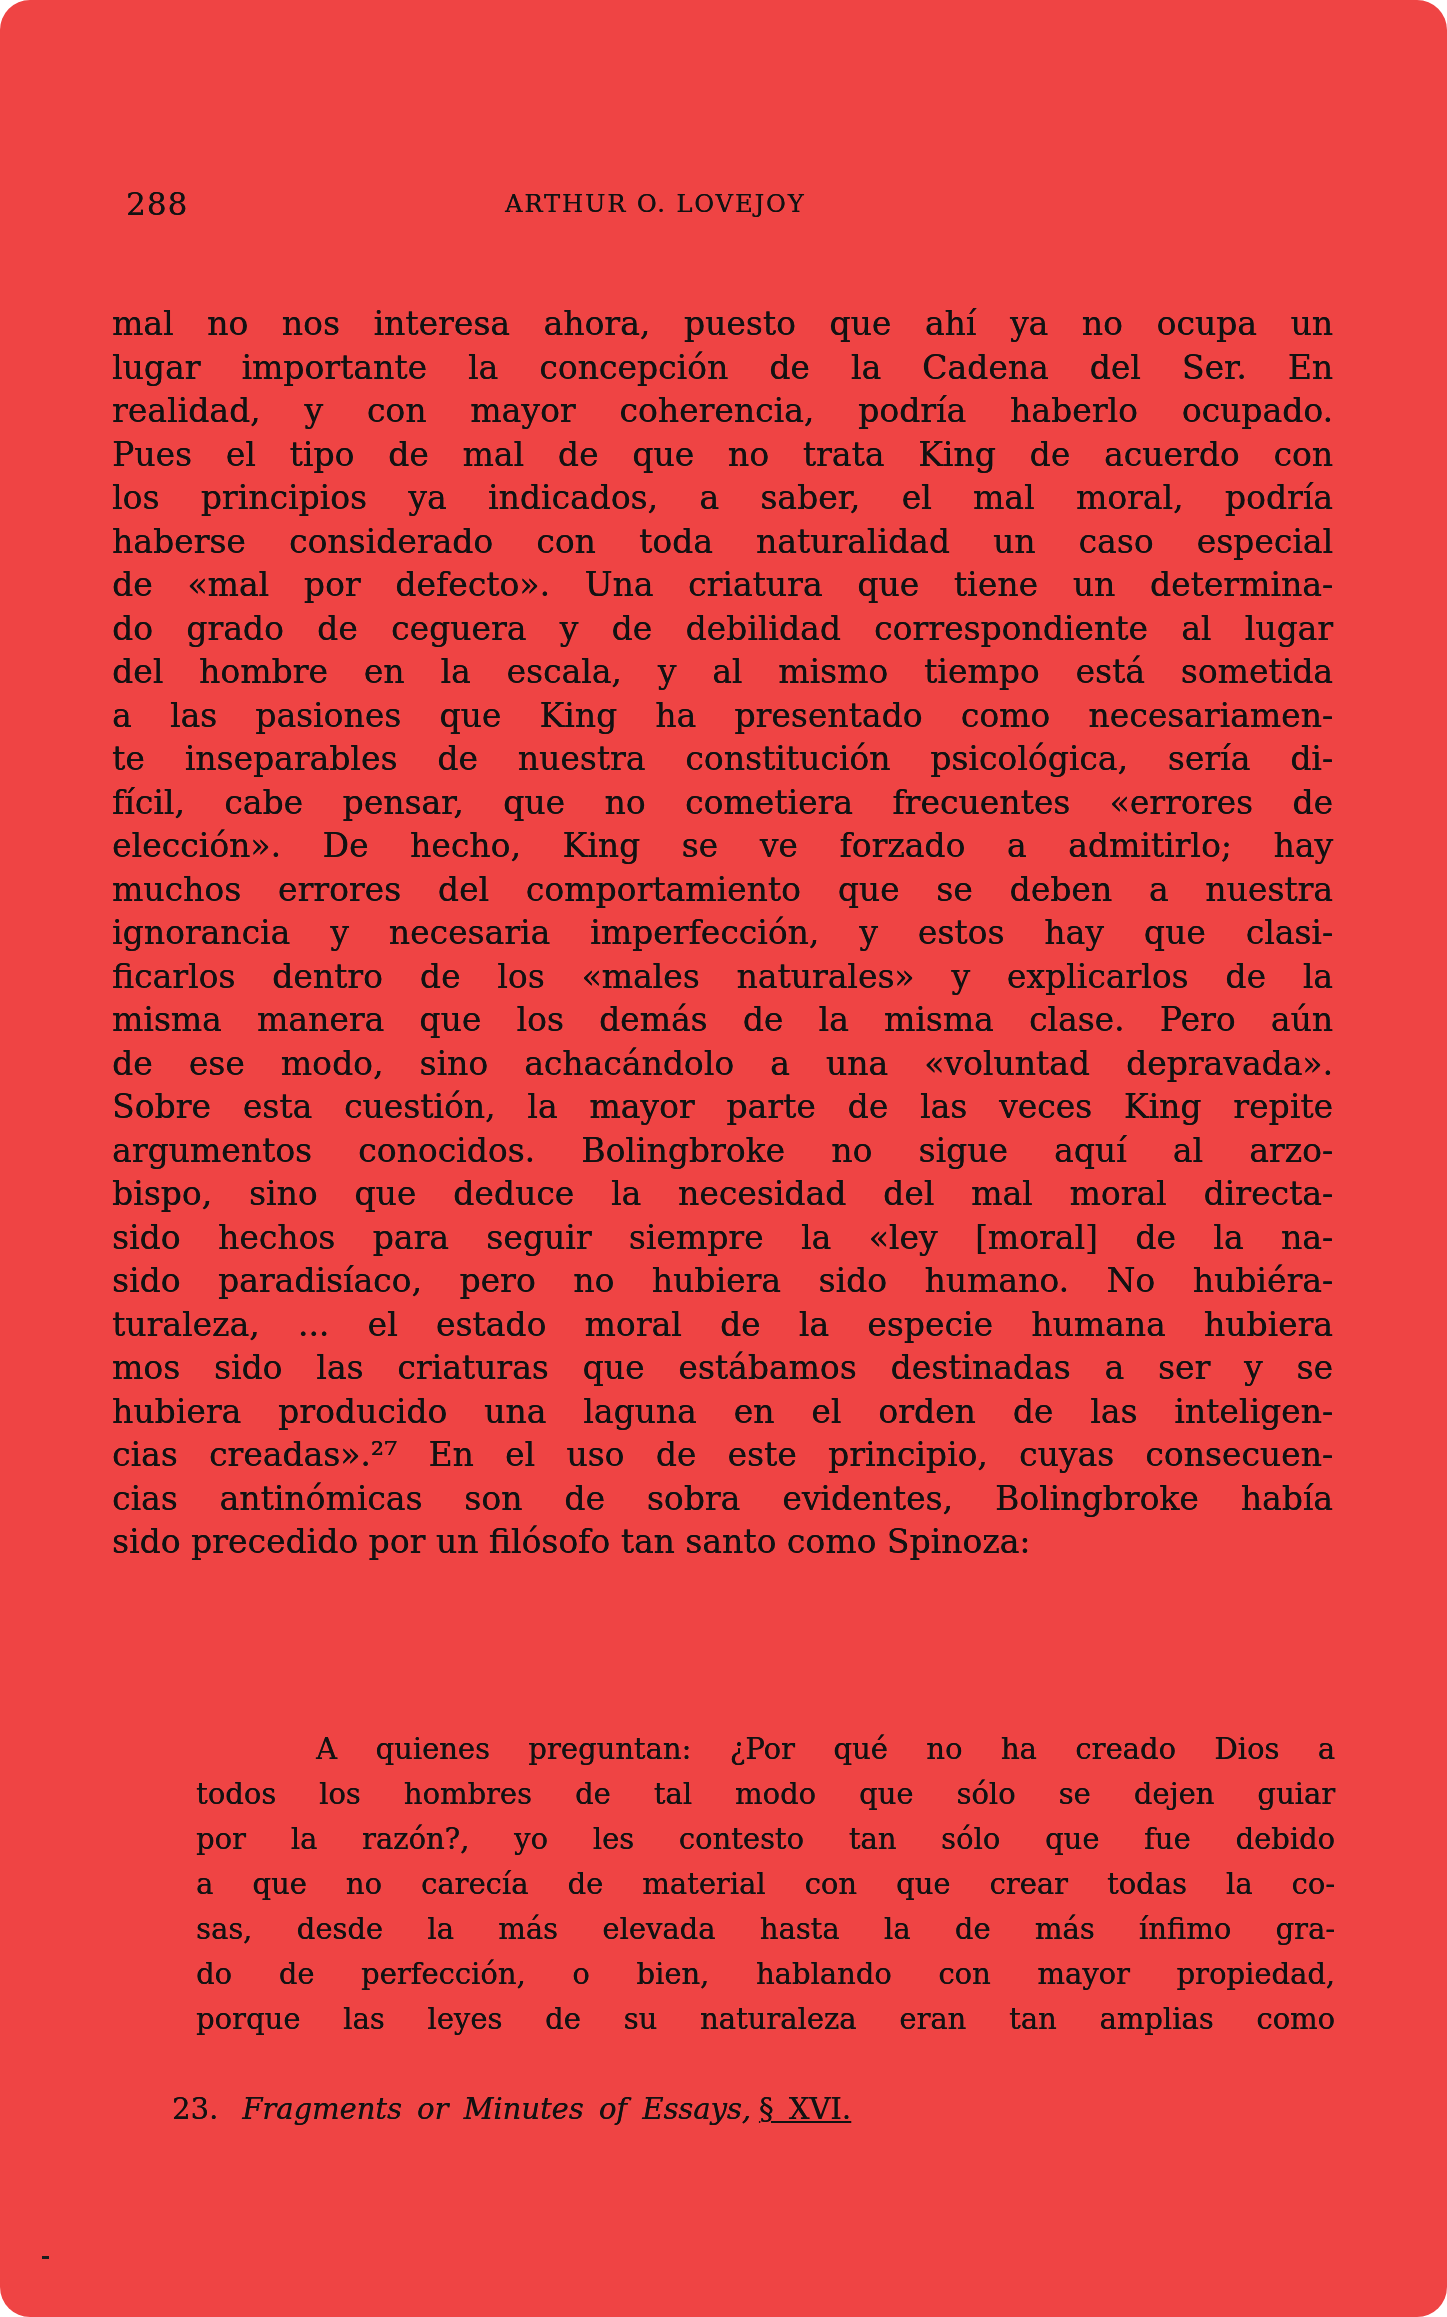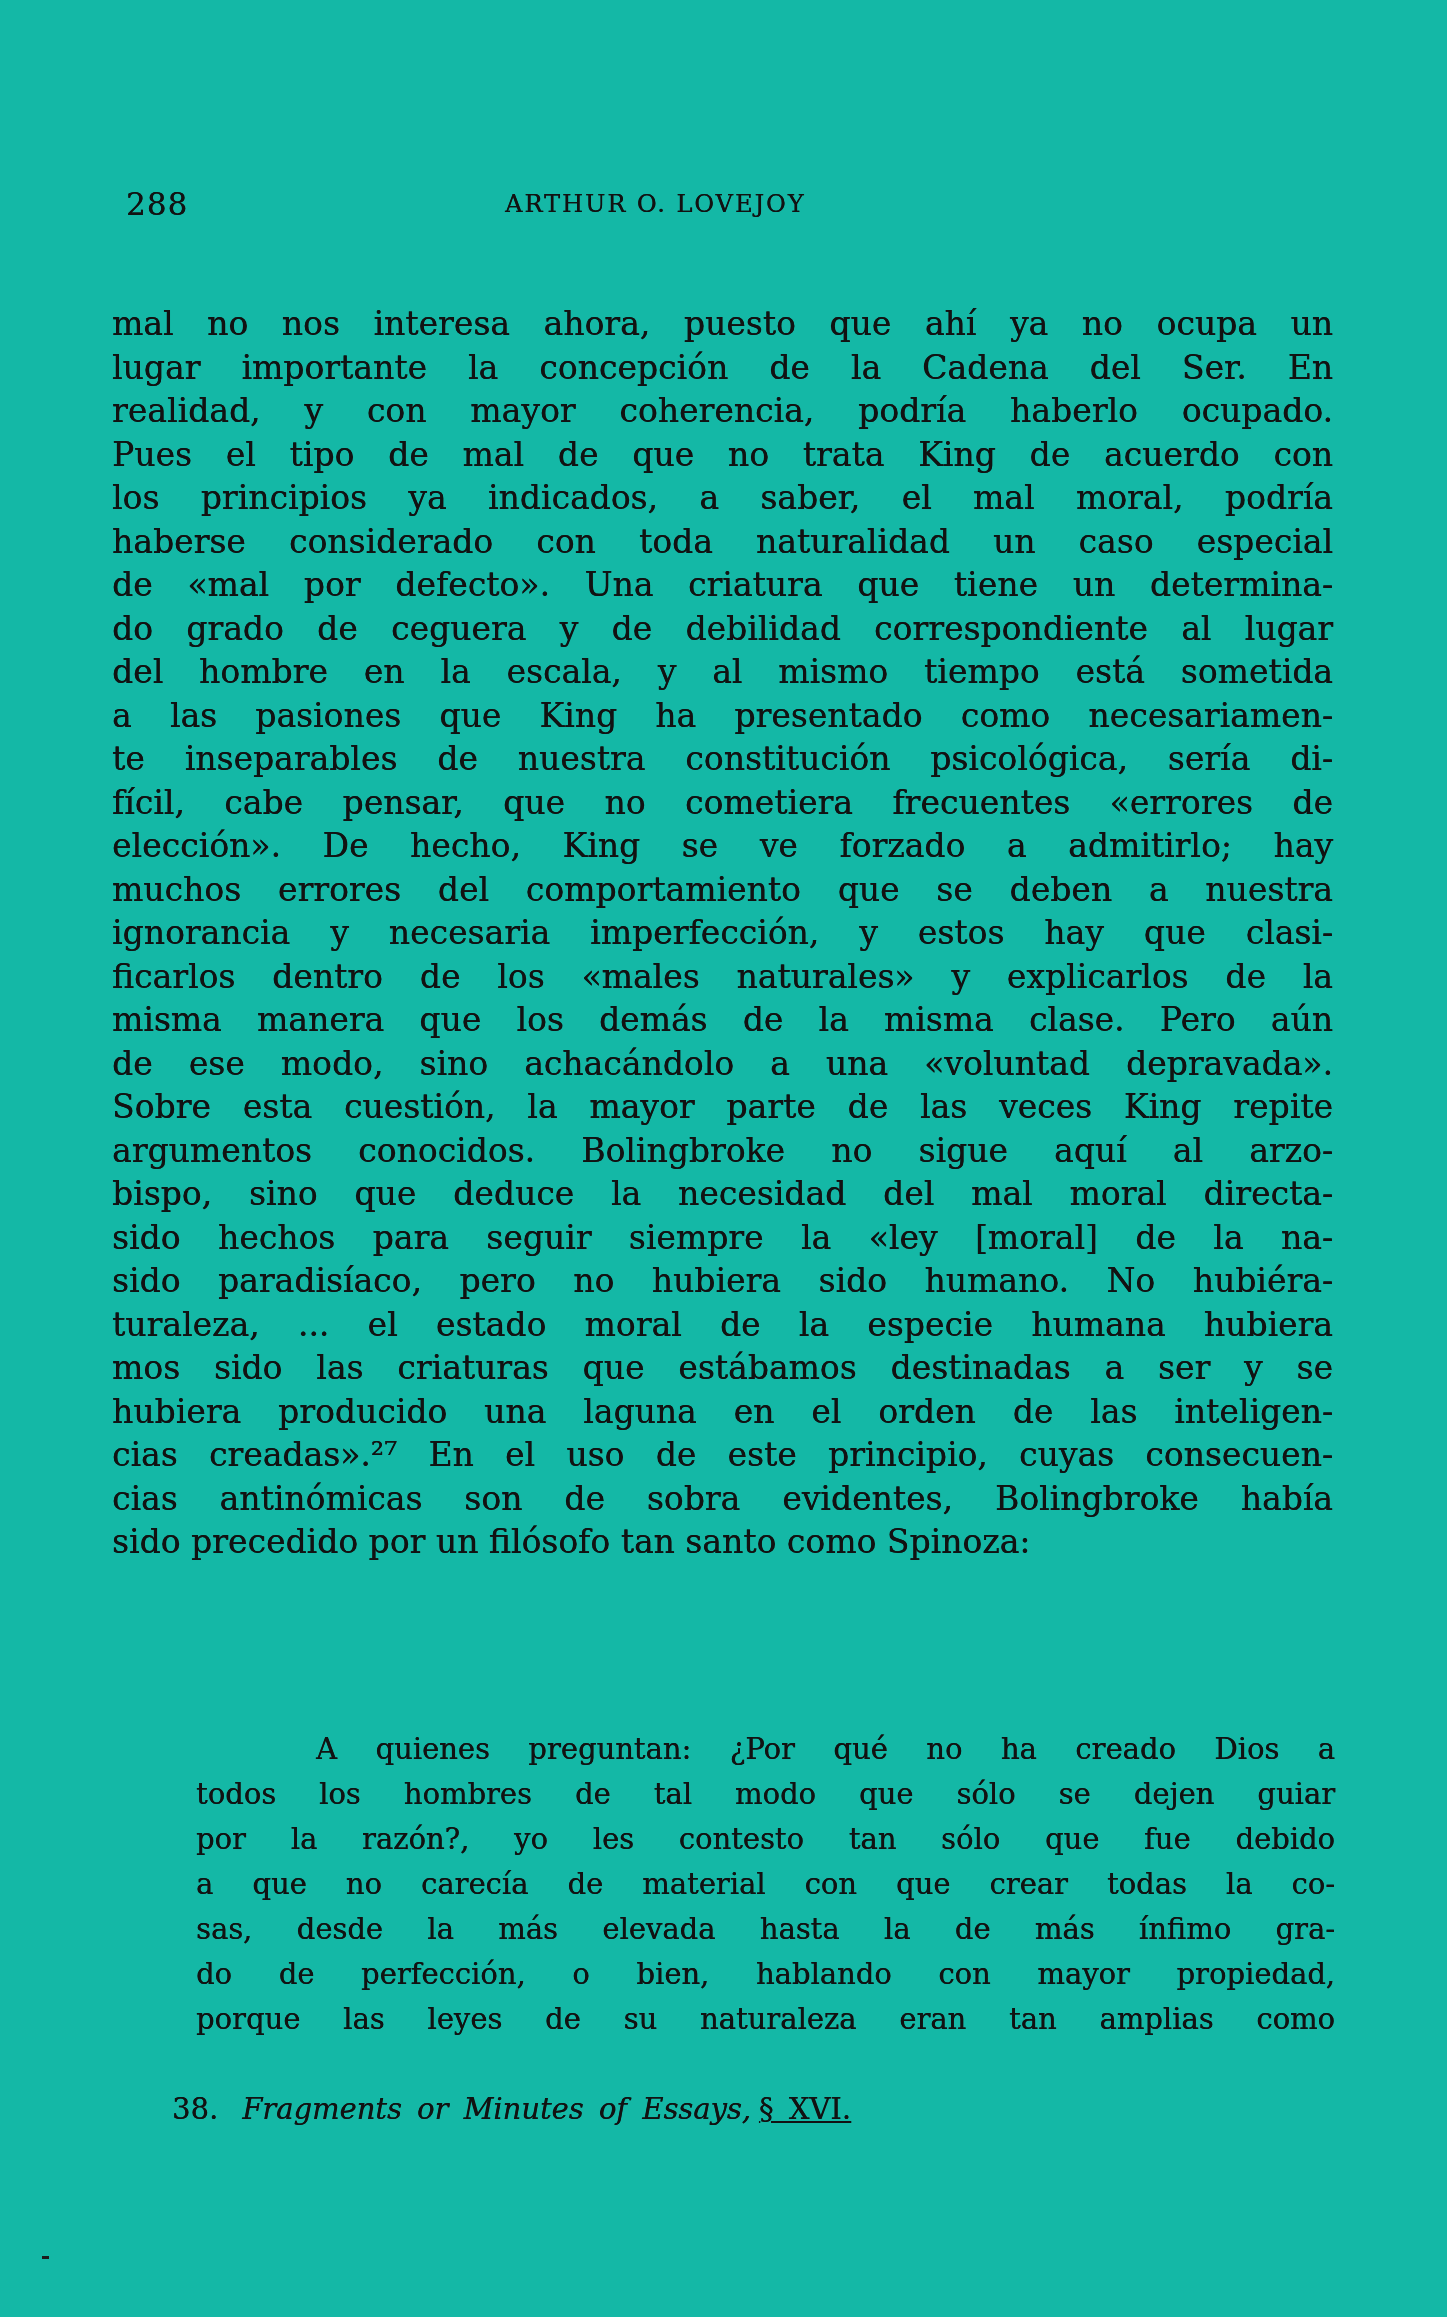--- a/index.html
+++ b/index.html
@@ -8,21 +8,22 @@
     height: 2317px;
     background: #ffffff;
     position: relative;
     overflow: hidden;
     font-family: "DejaVu Serif", "Liberation Serif", serif;
     color: #121212;
   }
   .page {
     position: absolute;
     inset: 0;
-    background: #14b8a6;
+    background: #ef4444;
+    border-radius: 30px;
   }
   .ink { text-shadow: 0.3px 0 0 currentColor; }
 
   
   .running-head { position: absolute; top: 186px; left: 0; width: 100%; height: 40px; }
   .page-num {
     position: absolute; left: 126px; top: 0;
     font-size: 31px; letter-spacing: 1px;
   }
   .running-title {
@@ -111,18 +112,18 @@
       <div class="line first">A quienes preguntan: ¿Por qué no ha creado Dios a</div>
       <div class="line">todos los hombres de tal modo que sólo se dejen guiar</div>
       <div class="line">por la razón?, yo les contesto tan sólo que fue debido</div>
       <div class="line">a que no carecía de material con que crear todas la co-</div>
       <div class="line">sas, desde la más elevada hasta la de más ínfimo gra-</div>
       <div class="line">do de perfección, o bien, hablando con mayor propiedad,</div>
       <div class="line">porque las leyes de su naturaleza eran tan amplias como</div>
     </blockquote>
 
   <footer class="footnote">
-    <span class="fn-num">38.</span><span class="fn-title">Fragments or Minutes of Essays,</span><span class="fn-sec">§ XVI.</span>
+    <span class="fn-num">23.</span><span class="fn-title">Fragments or Minutes of Essays,</span><span class="fn-sec">§ XVI.</span>
   </footer>
 
   <div class="speck"></div>
 
 </div>
 
 </body></html>

